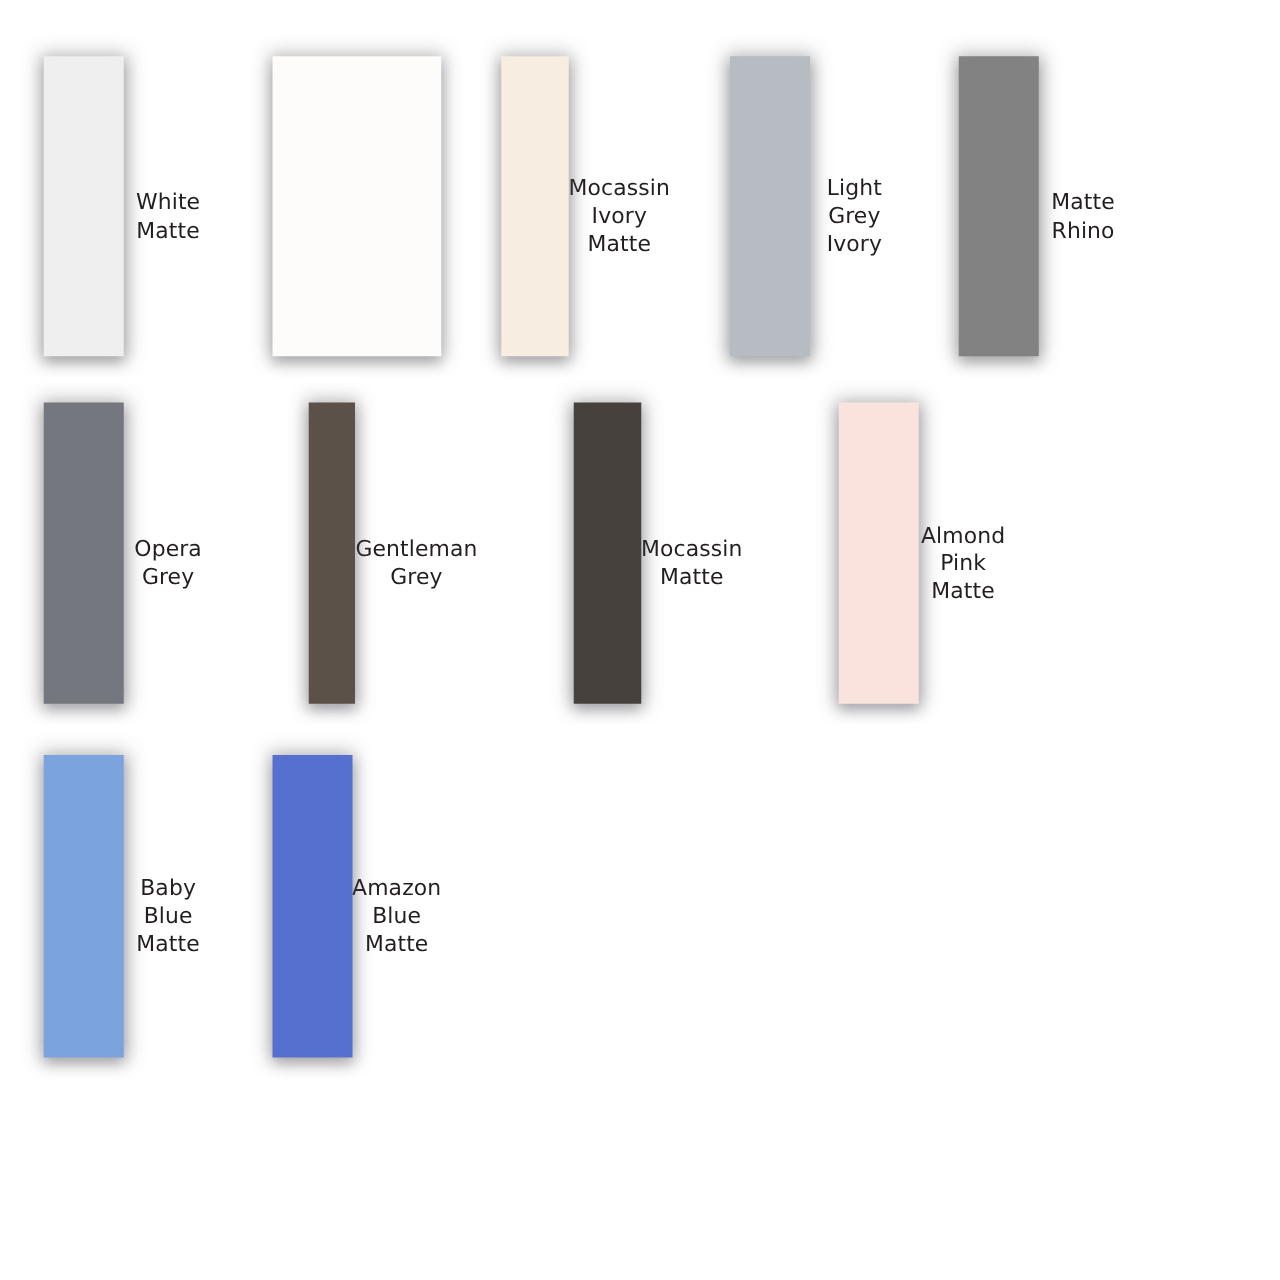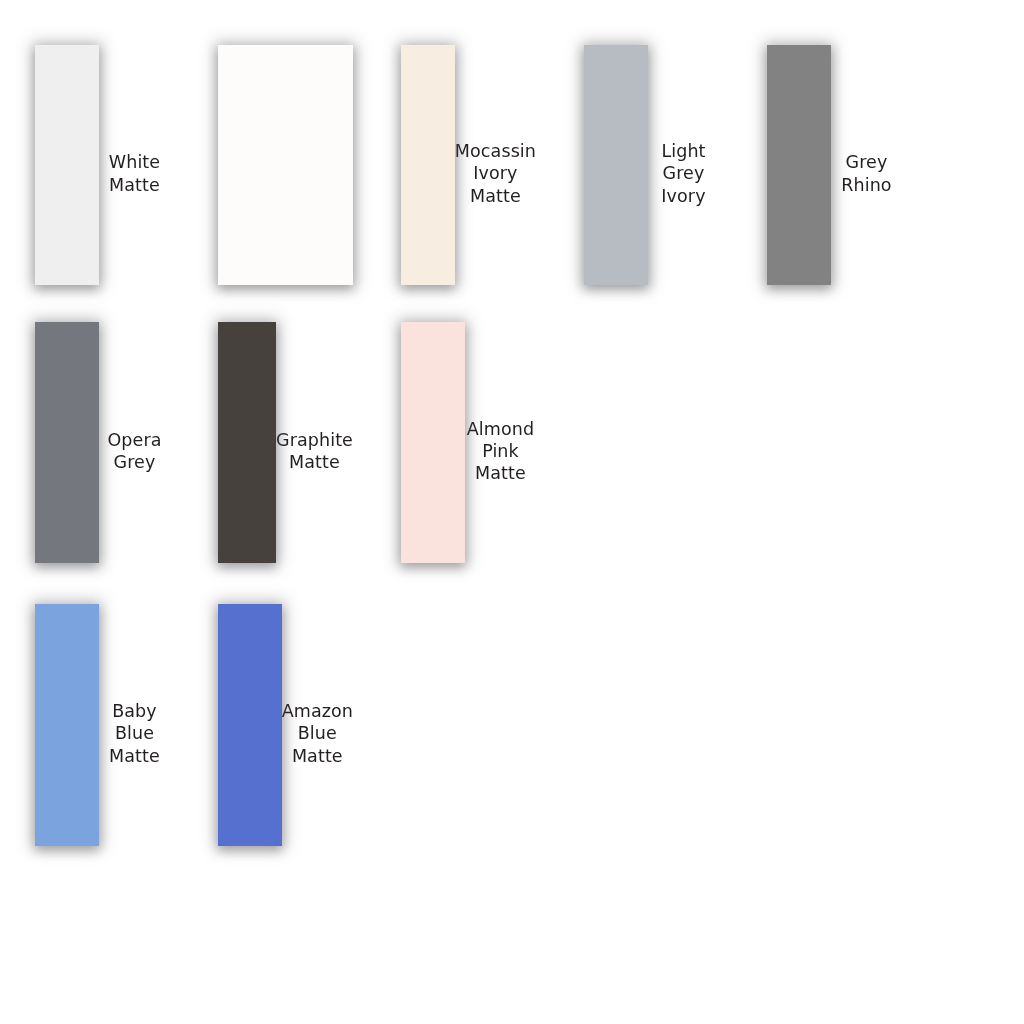--- a/index.html
+++ b/index.html
@@ -28,21 +28,21 @@
 
   .swatch-row {
     display: flex;
     flex-direction: row;
     align-items: flex-start;
     justify-content: flex-start;
   }
 
   
   .swatch-row.row-0 { margin-bottom: 37px; }
-  .swatch-row.row-1 { margin-bottom: 41px; }
+  .swatch-row.row-1 { margin-bottom: 41px; gap: 29px; }
   .swatch-row.row-2 { margin-bottom: 0; }
 
   .swatch-card {
     width: 135px;
     margin-right: 48px;
     display: flex;
     align-items: center;
   }
 
   .swatch-chip {
@@ -89,31 +89,36 @@
         <div class="swatch-label">Mocassin
 Ivory Matte</div>
       </div>
       <div class="swatch-card">
         <div class="swatch-chip" style="background-color: rgb(183, 188, 194);"></div>
         <div class="swatch-label">Light Grey
 Ivory</div>
       </div>
       <div class="swatch-card">
         <div class="swatch-chip" style="background-color: rgb(130, 130, 130);"></div>
-        <div class="swatch-label">Grey Rhino</div>
+        <div class="swatch-label">Matte Rhino</div>
       </div>
     </div>
     <div class="swatch-row row-1">
       <div class="swatch-card">
         <div class="swatch-chip" style="background-color: rgb(116, 120, 126);"></div>
         <div class="swatch-label">Opera Grey</div>
       </div>
       <div class="swatch-card">
+        <div class="swatch-chip" style="background-color: rgb(91, 81, 73);"></div>
+        <div class="swatch-label">Gentleman
+Grey</div>
+      </div>
+      <div class="swatch-card">
         <div class="swatch-chip" style="background-color: rgb(70, 65, 60);"></div>
-        <div class="swatch-label">Graphite Matte</div>
+        <div class="swatch-label">Mocassin Matte</div>
       </div>
       <div class="swatch-card">
         <div class="swatch-chip" style="background-color: rgb(250, 227, 221);"></div>
         <div class="swatch-label">Almond
 Pink Matte</div>
       </div>
     </div>
     <div class="swatch-row row-2">
       <div class="swatch-card">
         <div class="swatch-chip" style="background-color: rgb(123, 163, 221);"></div>

